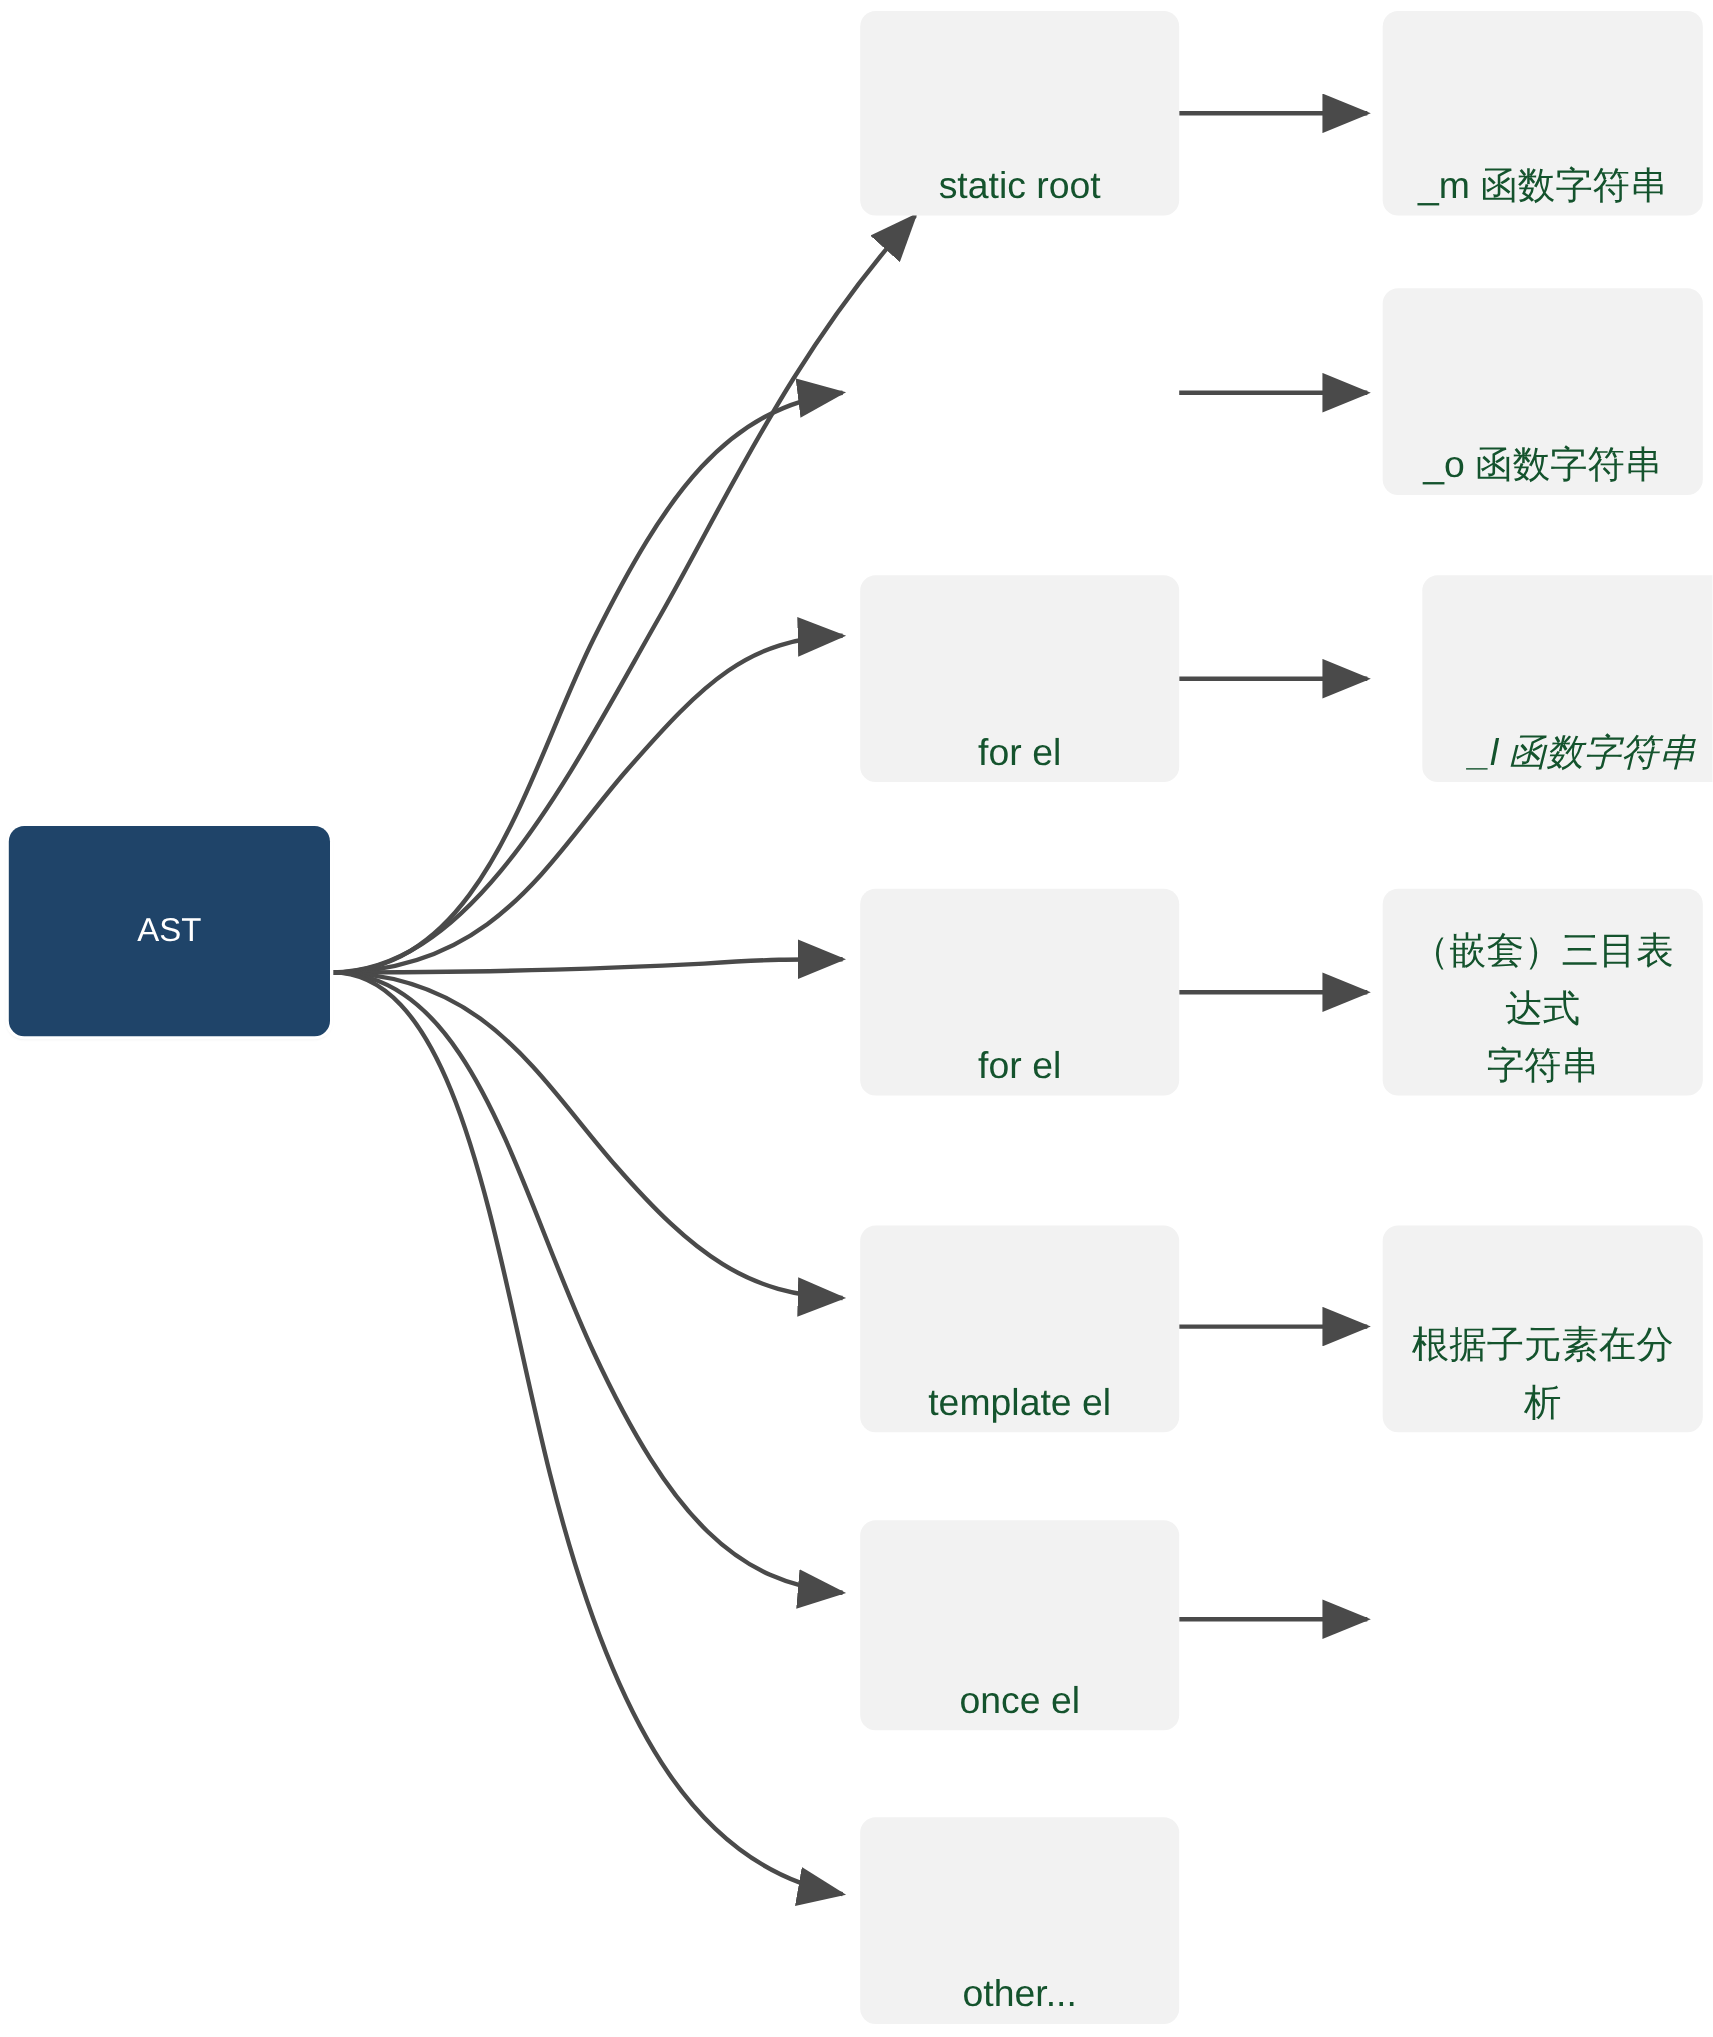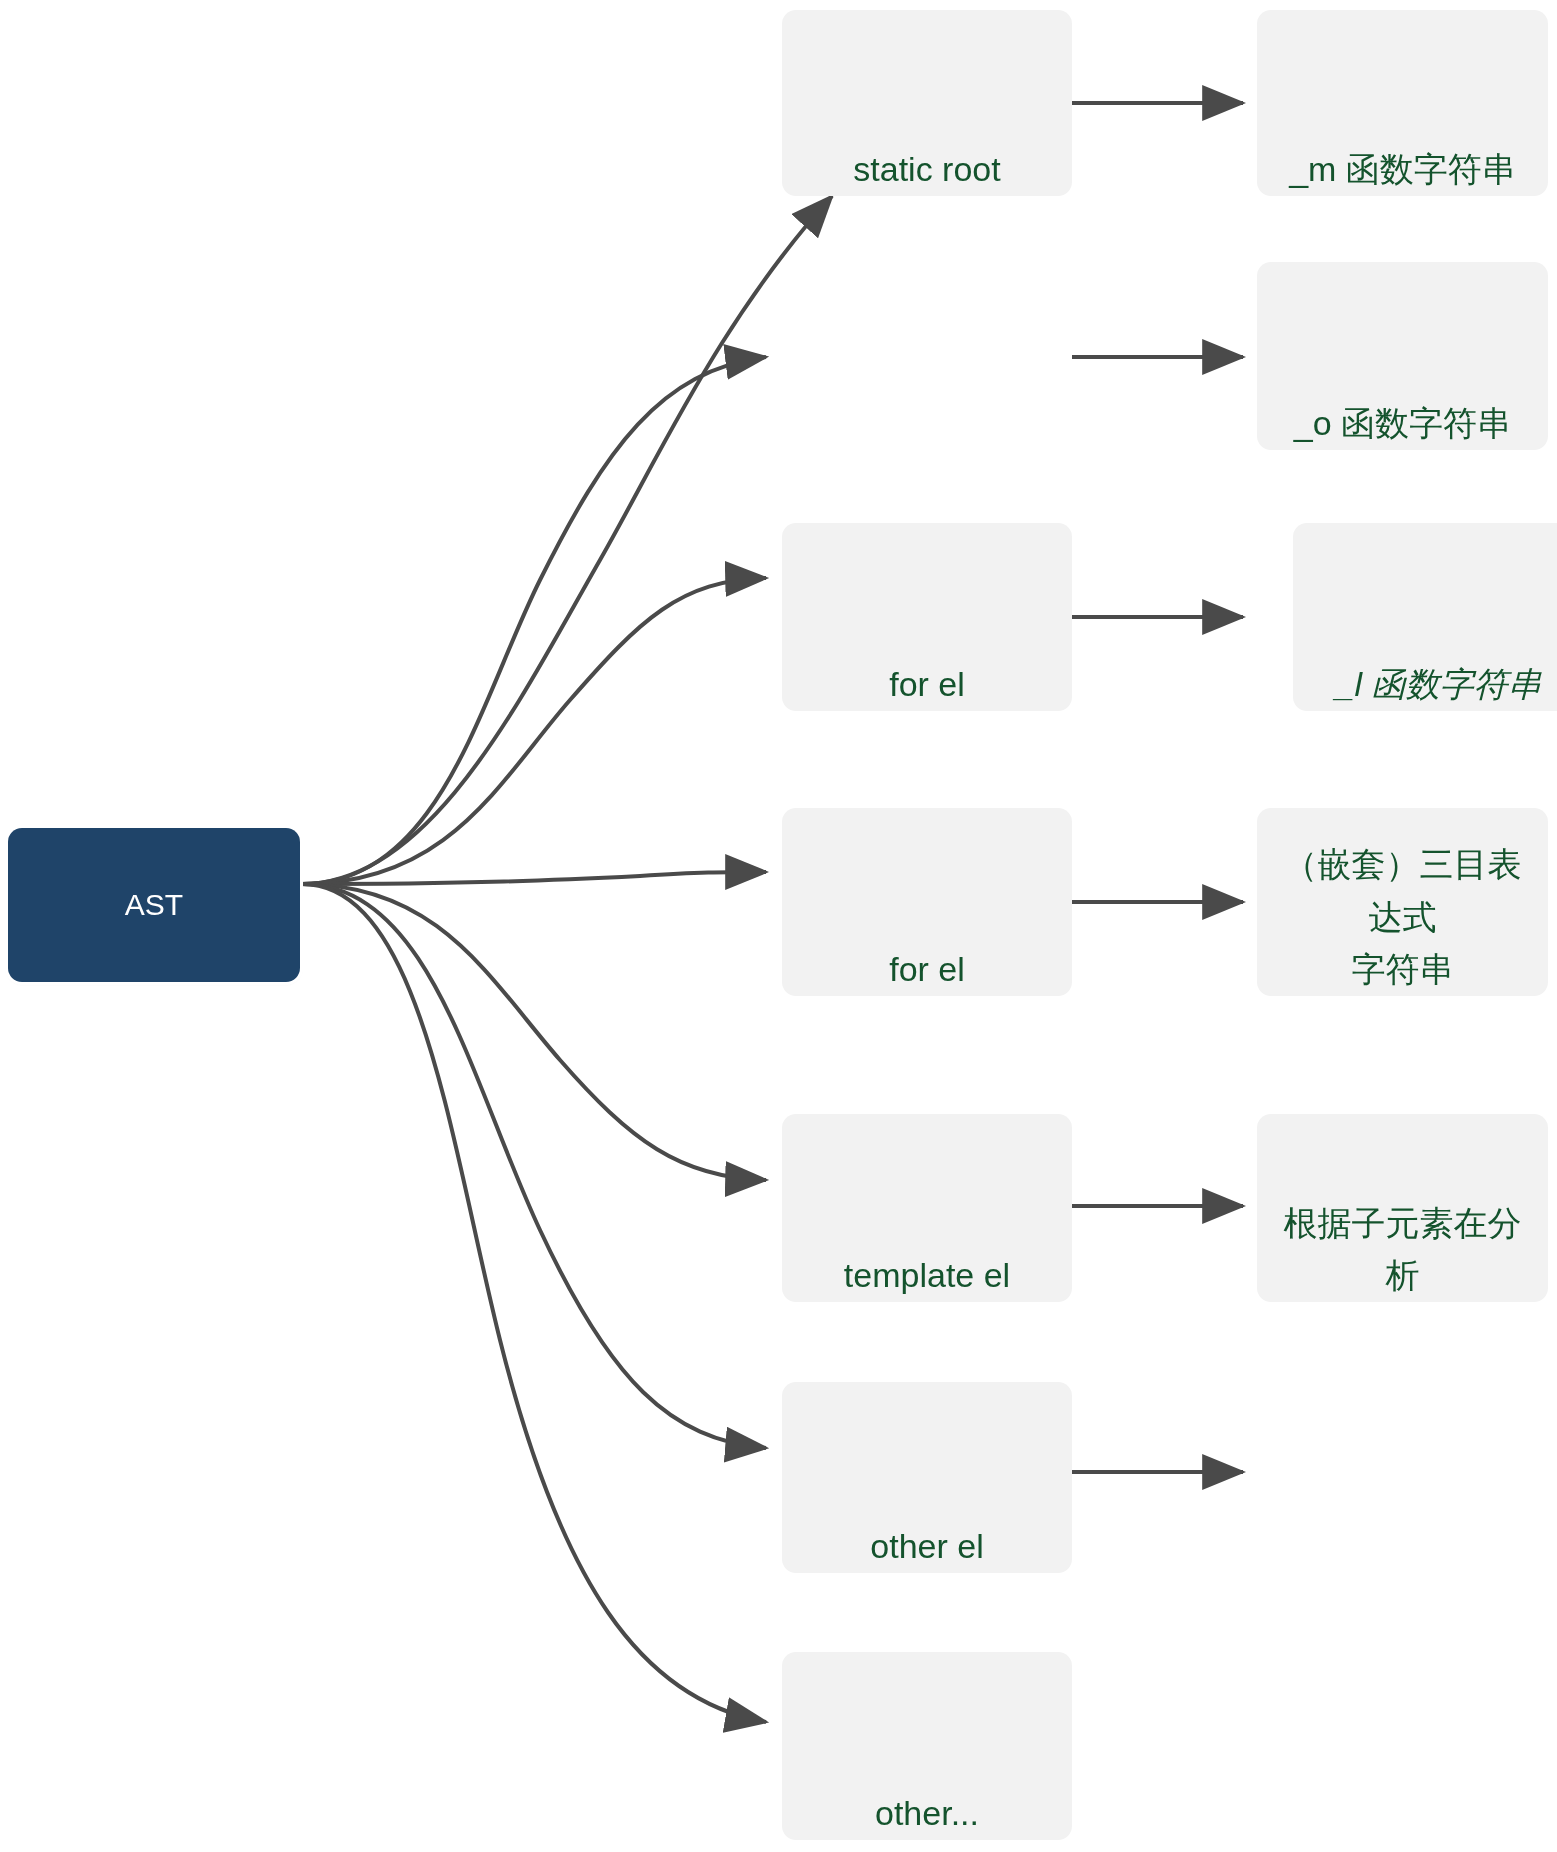--- a/index.html
+++ b/index.html
@@ -81,21 +81,21 @@
     <path class="edge-path" marker-end="url(#ah)" d="M302,884 C420,884 450,1140 500,1340 C560,1580 640,1700 766,1722"></path>
 
     <path class="edge-path" marker-end="url(#ah)" d="M1072,103 L1243,103"></path>
     <path class="edge-path" marker-end="url(#ah)" d="M1072,357 L1243,357"></path>
     <path class="edge-path" marker-end="url(#ah)" d="M1072,617 L1243,617"></path>
     <path class="edge-path" marker-end="url(#ah)" d="M1072,902 L1243,902"></path>
     <path class="edge-path" marker-end="url(#ah)" d="M1072,1206 L1243,1206"></path>
     <path class="edge-path" marker-end="url(#ah)" d="M1072,1472 L1243,1472"></path>
   </svg>
 
-  <div class="node node-root" style="left:8px; top:828px; width:292px; height:154px;">
+  <div class="node node-root" style="left:8px; top:751px; width:292px; height:191px;">
     <span class="node-label">AST</span>
   </div>
 
   <div class="node node-mid" style="left:782px; top:10px; width:290px; height:186px;">
     <span class="node-label">static root</span>
   </div>
 
 
   <div class="node node-mid" style="left:782px; top:523px; width:290px; height:188px;">
     <span class="node-label">for el</span>
@@ -103,21 +103,21 @@
 
   <div class="node node-mid" style="left:782px; top:808px; width:290px; height:188px;">
     <span class="node-label">for el</span>
   </div>
 
   <div class="node node-mid" style="left:782px; top:1114px; width:290px; height:188px;">
     <span class="node-label">template el</span>
   </div>
 
   <div class="node node-mid" style="left:782px; top:1382px; width:290px; height:191px;">
-    <span class="node-label">other el</span>
+    <span class="node-label">once el</span>
   </div>
 
   <div class="node node-mid" style="left:782px; top:1652px; width:290px; height:188px;">
     <span class="node-label">other...</span>
   </div>
 
   <div class="node node-leaf" style="left:1257px; top:10px; width:291px; height:186px;">
     <span class="node-label">_m 函数字符串</span>
   </div>
 

